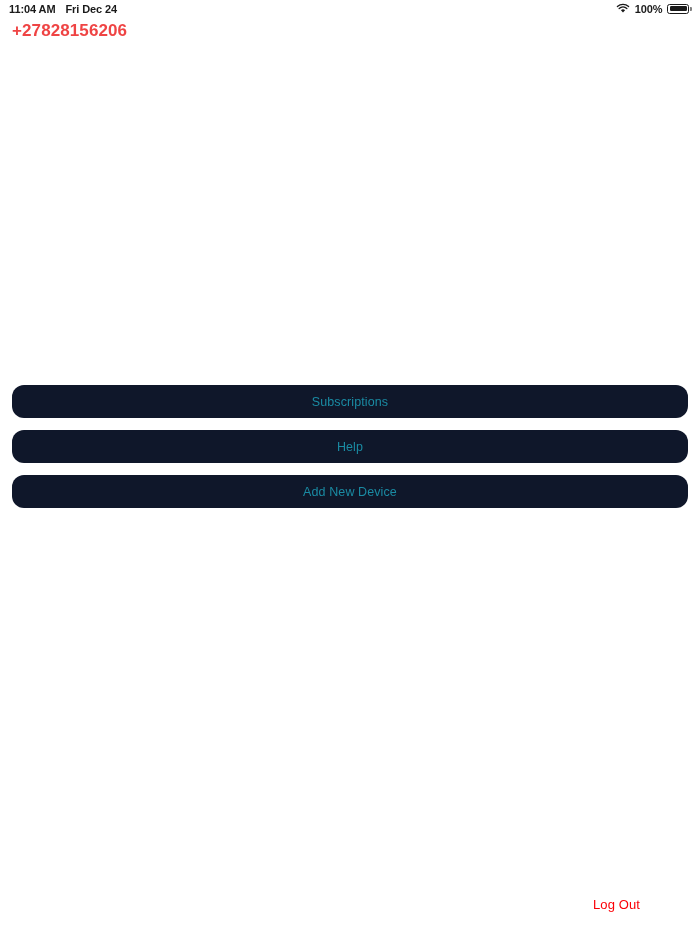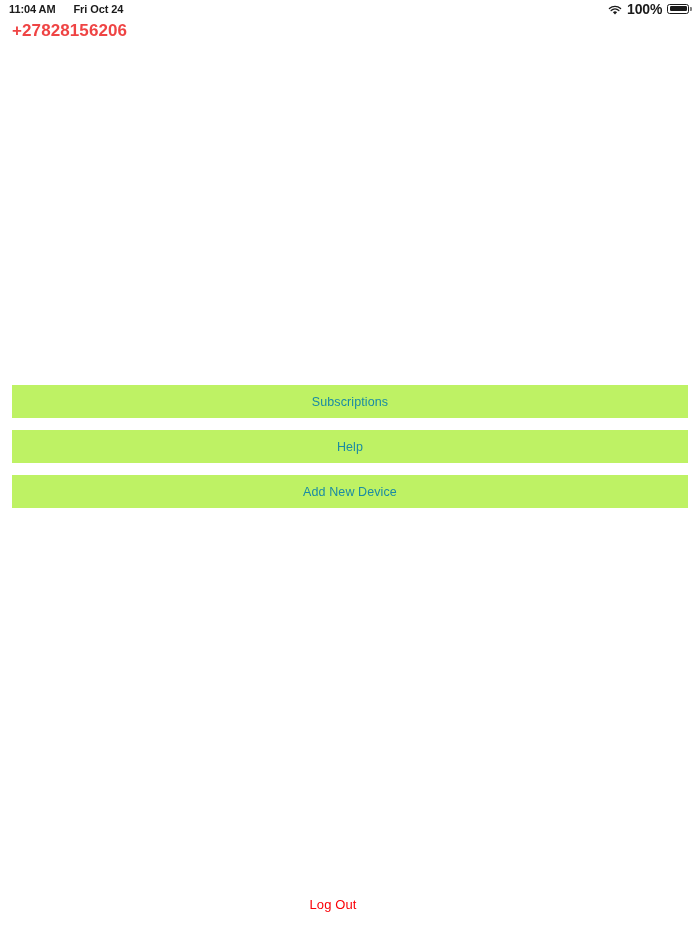--- a/index.html
+++ b/index.html
@@ -18,27 +18,27 @@
 
   
   .statusbar {
     position:absolute; top:0; left:0;
     width:700px; height:17px;
     display:flex; align-items:center;
     justify-content:space-between;
     padding:0 8px 0 9px;
   }
   .status-left {
-    display:flex; align-items:center; gap:18px;
+    display:flex; align-items:center; gap:10px;
     font-size:11px; font-weight:bold; color:#1a1a1a;
     letter-spacing:-0.1px;
   }
   .status-right {
     display:flex; align-items:center; gap:5px;
-    font-size:14px; font-weight:bold; color:#1a1a1a;
+    font-size:11px; font-weight:bold; color:#1a1a1a;
     letter-spacing:-0.1px;
   }
   .wifi-icon { display:block; width:14px; height:11px; }
   .battery-wrap { display:flex; align-items:center; }
   .battery-body {
     width:22px; height:10px;
     border:1.2px solid #1a1a1a;
     border-radius:2.6px;
     padding:1.3px;
     display:flex; align-items:stretch;
@@ -70,54 +70,54 @@
   
   .menu {
     position:absolute;
     top:385px; left:12px;
     width:676px;
     display:flex; flex-direction:column;
     gap:12px;
   }
   .pill {
     height:33px;
-    background:#bef264;
+    background:#0f172a;
     border:none;
-    border-radius:0;
+    border-radius:12px;
     display:flex; align-items:center; justify-content:center;
     cursor:pointer;
     font-family:"Liberation Sans", sans-serif;
   }
   .pill-label {
     font-size:12.5px;
     color:#1a8ba3;
     letter-spacing:0.1px;
   }
 
   
   .logout {
     position:absolute;
-    top:897px; left:13px;
+    top:897px; left:0;
     width:640px;
-    text-align:center;
+    text-align:right;
     font-size:13px;
     color:#fb0007;
     cursor:pointer;
     letter-spacing:0.1px;
   }
 </style>
 </head>
 <body>
 
 <div id="screen">
 
   <div class="statusbar">
     <div class="status-left">
       <span>11:04 AM</span>
-      <span>Fri Oct 24</span>
+      <span>Fri Dec 24</span>
     </div>
     <div class="status-right">
       <span class="wifi-icon">
         <svg viewBox="0 0 16 12" width="14" height="11" aria-hidden="true">
           <path d="M8 10.6 L5.6 7.9 a3.7 3.7 0 0 1 4.8 0 Z" fill="#1a1a1a"></path>
           <path d="M3.6 6.0 a6.6 6.6 0 0 1 8.8 0" stroke="#1a1a1a" stroke-width="1.5" fill="none" stroke-linecap="round"></path>
           <path d="M1.6 3.7 a9.7 9.7 0 0 1 12.8 0" stroke="#1a1a1a" stroke-width="1.5" fill="none" stroke-linecap="round"></path>
         </svg>
       </span>
       <span>100%</span>

